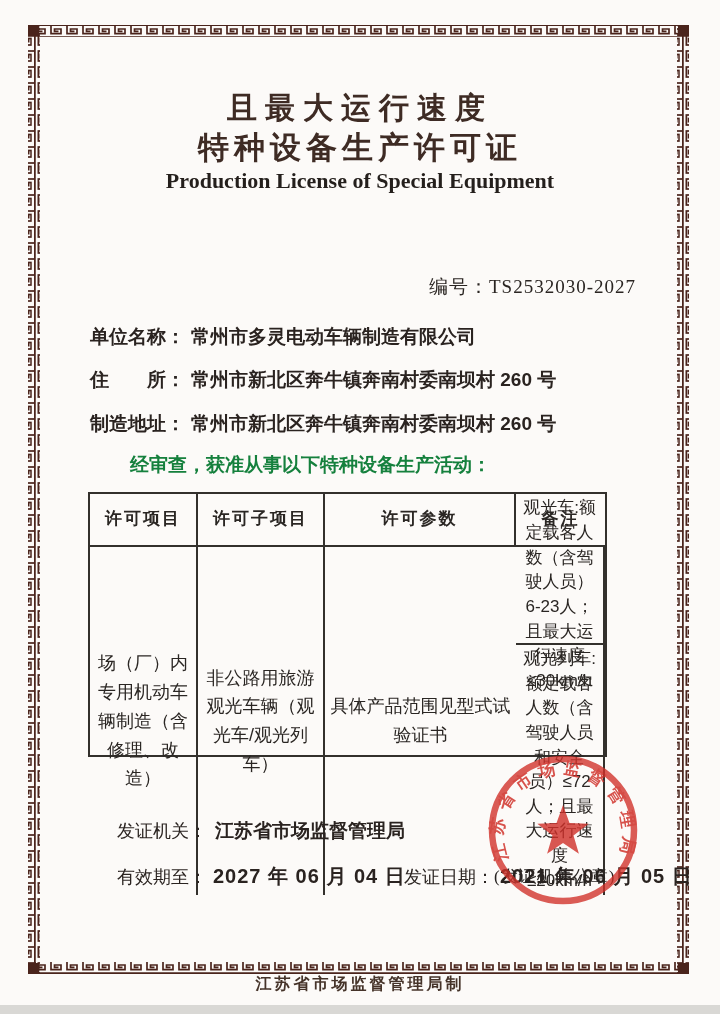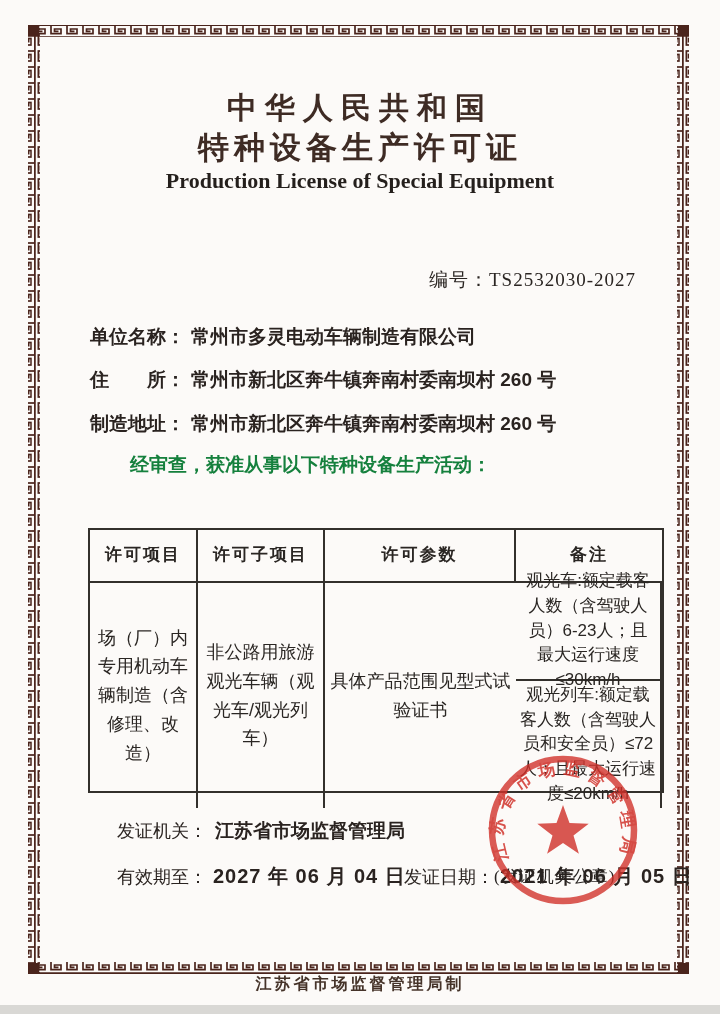--- a/index.html
+++ b/index.html
@@ -13,34 +13,34 @@
   .border-svg { left:0; top:0; }
 
   .title-cn1 { position:absolute; top:88px; left:0; width:100%; text-align:center;
     font-size:30px; font-weight:700; letter-spacing:8px; color:#3e2b24; }
   .title-cn2 { position:absolute; top:127px; left:0; width:100%; text-align:center;
     font-size:31px; font-weight:700; letter-spacing:5px; color:#3e2b24; }
   .title-en { position:absolute; left:0; width:100%; text-align:center;
     font-family:"Liberation Serif", serif; font-weight:700; font-size:22px; color:#241f1c; }
   .en1 { top:168px; } .en2 { top:196px; }
 
-  .license-line { position:absolute; top:267px; right:84px;
+  .license-line { position:absolute; top:274px; right:84px;
     font-family:"Liberation Serif", serif; font-size:19px; color:#2a2522; letter-spacing:1px;text-align:center; }
 
   .info-line { position:absolute; left:90px; font-size:19px; color:#2a2320;
     display:flex; white-space:nowrap; }
   .info-line .lbl { font-weight:600; }
   .info-line .val { font-weight:600; margin-left:6px; }
   .l1 { top:324px; } .l2 { top:367px; } .l3 { top:411px; }
   .approval { position:absolute; left:130px; top:452px; font-size:19px; font-weight:600; color:#15803d; }
 
-  .lic-table { position:absolute; left:88px; top:492px; width:576px; height:265px;
+  .lic-table { position:absolute; left:88px; top:492px; width:519px; height:265px;
     display:grid; grid-template-columns:108px 127px 191px 1fr;
     grid-template-rows:53px 98px 1fr;
-    border:2px solid #33302c; background:transparent;margin-top:36px; }
+    border:2px solid #33302c; background:transparent; }
   .cell { border-right:2px solid #33302c; border-bottom:2px solid #33302c;
     display:flex; align-items:center; justify-content:center; text-align:center;
     font-size:17px; line-height:1.45; color:#2a2623; padding:2px 4px; }
   .cell.last-col { border-right:none; }
   .cell.last-row { border-bottom:none; }
   .hdr { font-weight:700; letter-spacing:2px; }
   .c-project { grid-row:2 / span 2; font-size:18px; line-height:1.6; }
   .c-sub { grid-row:2 / span 2; font-size:18px; line-height:1.6; }
   .c-remark { grid-row:2 / span 2; font-size:18px; line-height:1.6; }
 
@@ -77,21 +77,21 @@
     <rect x="28" y="25" width="661" height="12" fill="url(#mh)"></rect>
     <rect x="28" y="962" width="661" height="12" fill="url(#mh)"></rect>
     <rect x="28" y="25" width="12" height="949" fill="url(#mv)"></rect>
     <rect x="677" y="25" width="12" height="949" fill="url(#mv)"></rect>
     <rect x="28" y="25" width="11" height="11" fill="#4a241c"></rect>
     <rect x="678" y="25" width="11" height="11" fill="#4a241c"></rect>
     <rect x="28" y="963" width="11" height="11" fill="#4a241c"></rect>
     <rect x="678" y="963" width="11" height="11" fill="#4a241c"></rect>
   </svg>
 
-  <div class="title-cn1">中华人民共和国</div>
+  <div class="title-cn1">且最大运行速度</div>
   <div class="title-cn2">特种设备生产许可证</div>
   <div class="title-en en1">Production License of Special Equipment</div>
 
   <div class="license-line">
     <span>编号：</span><span>TS2532030-2027</span>
   </div>
 
   <div class="info-line l1">
     <span class="lbl">单位名称：</span>
     <span class="val">常州市多灵电动车辆制造有限公司</span>

